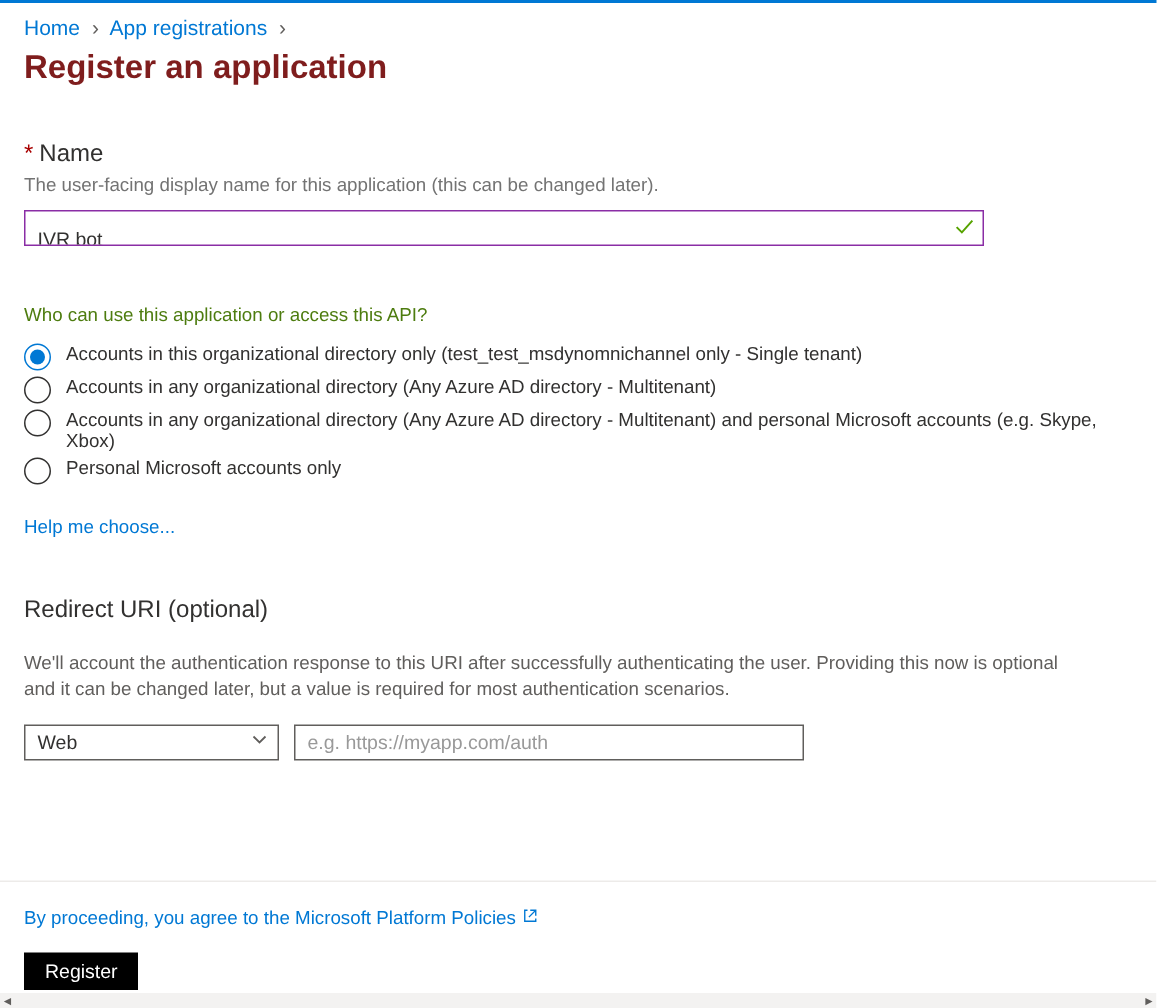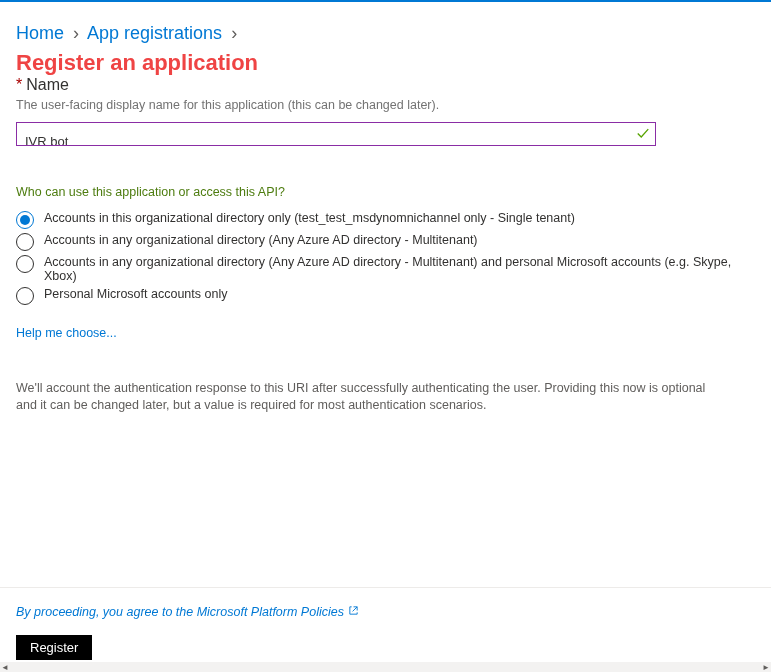--- a/index.html
+++ b/index.html
@@ -10,30 +10,30 @@
       background: #fff;
       width: 771px;
       height: 672px;
       position: relative;
       border-top: 2px solid #0078d4;
     }
     .content {
       padding: 8px 16px 0 16px;
     }
     .breadcrumb {
-      font-size: 18px;
+      font-size: 14px;
       margin-bottom: 6px;
-      margin-top: 13px;
     }
     .breadcrumb a { color: #0078d4; text-decoration: none; }
     .breadcrumb .sep { color: #605e5c; margin: 0 4px; }
     h1 {
       font-size: 22px;
       font-weight: 600;
-      color: #ef4444;
+      color: #7f1d1d;
+      margin-bottom: 36px;
     }
     .field-label {
       font-size: 16px;
       font-weight: 400;
       margin-bottom: 4px;
     }
     .req { color: #a80000; margin-right: 4px; }
     .hint {
       font-size: 12.5px;
       color: #737373;
@@ -147,21 +147,20 @@
       background: #fff;
     }
     .footer-link {
       color: #0078d4;
       font-size: 12.5px;
       text-decoration: none;
       display: inline-flex;
       align-items: flex-end;
       gap: 4px;
       margin-bottom: 16px;
-      font-style: italic;
     }
     .ext-icon { color: #0078d4; }
     .register-btn {
       background: #000000;
       color: #fff;
       border: none;
       padding: 5px 14px;
       font-size: 13px;
       font-family: inherit;
       cursor: pointer;
@@ -227,21 +226,33 @@
     </div>
     <div class="radio-row">
       <span class="radio-circle"></span>
       <span class="radio-label">Personal Microsoft accounts only</span>
     </div>
   </div>
 
   <a class="link">Help me choose...</a>
 
   <div class="redirect-section">
+    <div class="section-heading">Redirect URI (optional)</div>
     <div class="redirect-desc">We'll account the authentication response to this URI after successfully authenticating the user. Providing this now is optional and it can be changed later, but a value is required for most authentication scenarios.</div>
+    <div class="redirect-row">
+      <div class="dropdown">
+        <span>Web</span>
+        <span class="chev">
+          <svg width="12" height="12" viewBox="0 0 12 12">
+              <path fill="none" stroke="#605e5c" stroke-width="1.2" d="M2 4 L6 8 L10 4"></path>
+            </svg>
+        </span>
+      </div>
+      <input class="uri-input" type="text" placeholder="e.g. https://myapp.com/auth" style="">
+    </div>
   </div>
 </div>
 
 <div class="footer">
   <a href="#" class="footer-link">
     <span>By proceeding, you agree to the Microsoft Platform Policies</span>
     <span class="ext-icon">
       <svg width="11" height="11" viewBox="0 0 12 12">
           <path fill="none" stroke="#0078d4" stroke-width="1" d="M4 2 H2 V10 H10 V8 M6 2 H10 V6 M10 2 L5 7"></path>
         </svg>

